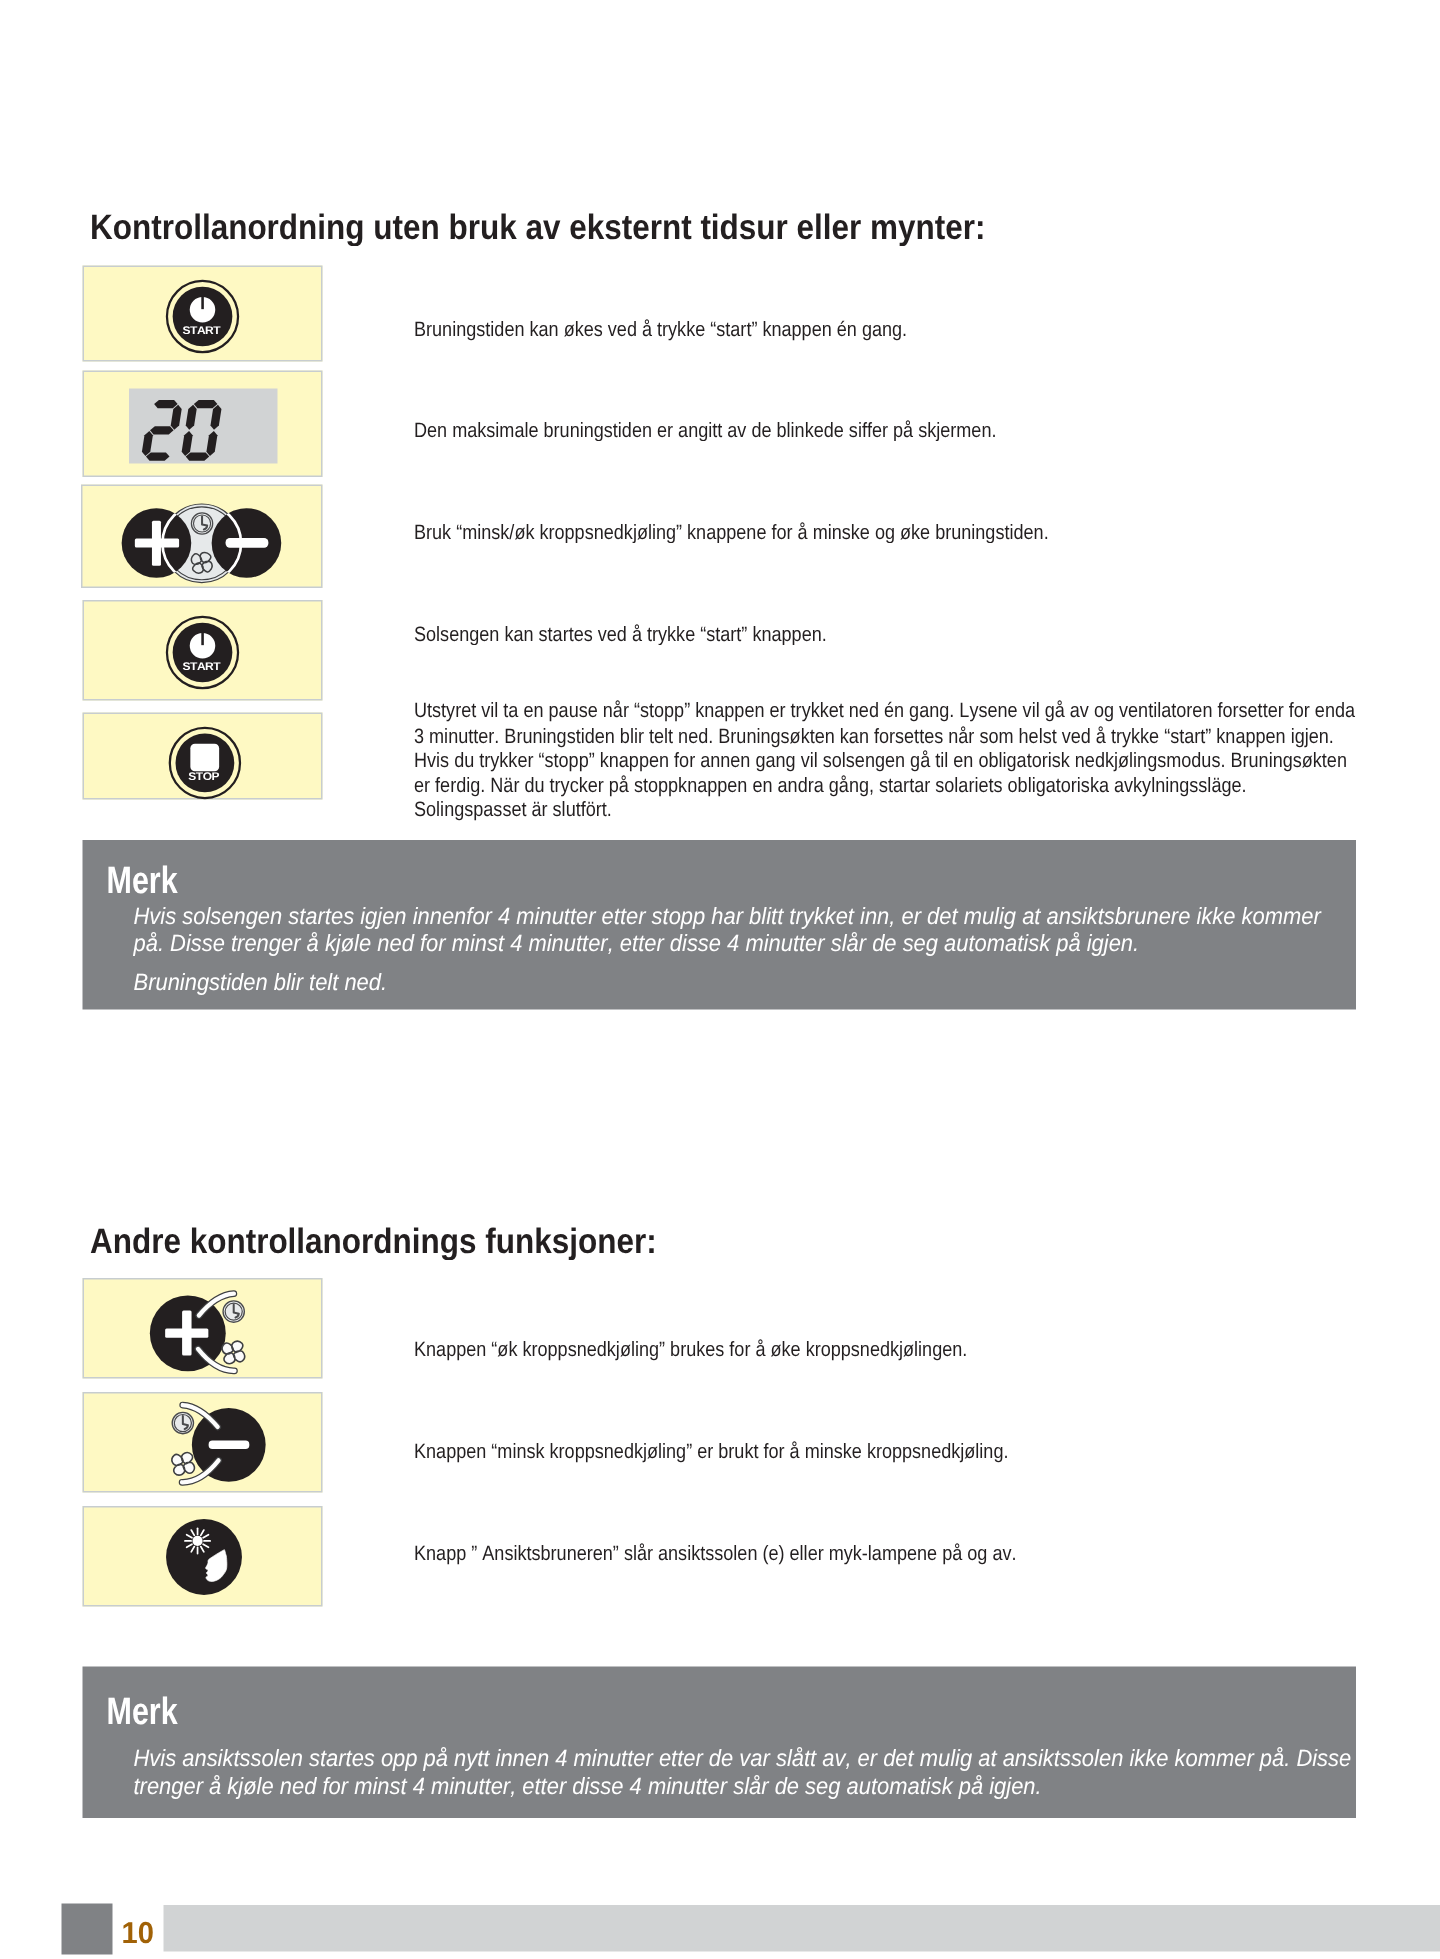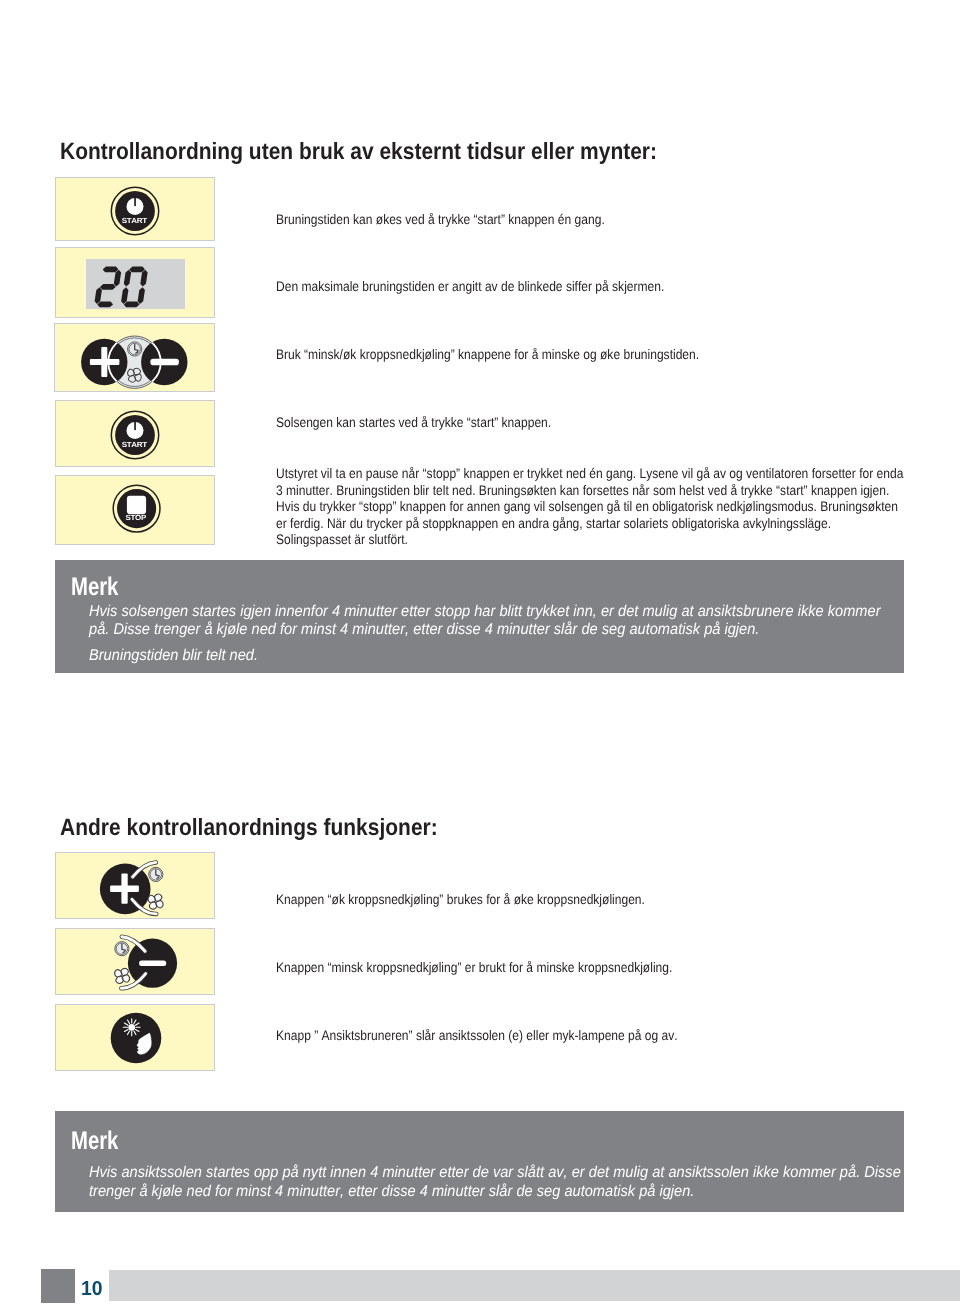--- a/index.html
+++ b/index.html
@@ -21,21 +21,21 @@
 
   
   .merk{position:absolute;background:#808285;box-sizing:border-box;}
   .merk-h{position:absolute;color:#ffffff;font-weight:bold;font-size:25.4px;letter-spacing:0;line-height:25.4px;transform:scaleX(0.80);transform-origin:0 0;}
   .merk-p{position:absolute;color:#ffffff;font-style:italic;font-size:15.7px;line-height:18.3px;
           letter-spacing:0;transform:scaleX(0.932);transform-origin:0 0;}
 
   
   .f-sq{position:absolute;background:#808285;}
   .f-bar{position:absolute;background:#d1d3d4;}
-  .f-num{position:absolute;font-weight:bold;font-size:20.2px;line-height:20.2px;color:#0c4a6e;letter-spacing:0;transform:scaleX(0.96);transform-origin:0 0;}
+  .f-num{position:absolute;font-weight:bold;font-size:20.2px;line-height:20.2px;color:#a16207;letter-spacing:0;transform:scaleX(0.96);transform-origin:0 0;}
 
   svg{display:block;}
 
   
   .ic{position:absolute;display:block;}
 </style>
 </head>
 <body>
 
 <div class="page">
@@ -120,21 +120,21 @@
         <circle cx="25" cy="26" r="23.7" fill="none" stroke="#231f20" stroke-width="1.5"></circle>
         <circle cx="25" cy="26" r="19.9" fill="#231f20"></circle>
         <circle cx="25" cy="21.5" r="8.5" fill="#ffffff"></circle>
         <rect x="24.2" y="11.9" width="1.7" height="9.2" fill="#231f20"></rect>
         <text x="25.3" y="37.6" fill="#ffffff" font-family="'Liberation Sans',sans-serif" font-size="7.4" font-weight="bold" text-anchor="middle" transform="translate(-1.05,0) scale(1.085,1)" transform-origin="25.3 37.6" letter-spacing="-0.32">START</text>
       </svg>
     </span>
   </div>
   <div class="body-txt" style="left:276px;top:415px;width:722px;">Solsengen kan startes ved å trykke “start” knappen.</div>
 
-  <div class="ibox" style="left:55px;top:475px;width:160px;height:70px;text-decoration:underline;">
+  <div class="ibox" style="left:55px;top:475px;width:160px;height:58px;text-decoration:underline;">
     <span class="ic" style="left:56px;top:5px;">
       <svg width="52" height="56" viewBox="0 0 52 56" shape-rendering="geometricPrecision">
         <circle cx="24.6" cy="27.6" r="23.4" fill="none" stroke="#231f20" stroke-width="1.5"></circle>
         <circle cx="24.6" cy="27.6" r="19.6" fill="#231f20"></circle>
         <rect x="14.9" y="14.8" width="19.2" height="18.4" rx="3.1" ry="3.1" fill="#ffffff"></rect>
         <text x="24.8" y="39.2" fill="#ffffff" font-family="'Liberation Sans',sans-serif" font-size="7.4" font-weight="bold" text-anchor="middle" transform="translate(-1.0,0) scale(1.08,1)" transform-origin="24.8 39.2" letter-spacing="-0.3">STOP</text>
       </svg>
     </span>
   </div>
   <div class="body-txt" style="left:276px;top:466.2px;width:722px;">Utstyret vil ta en pause når “stopp” knappen er trykket ned én gang. Lysene vil gå av og ventilatoren forsetter for enda 3 minutter. Bruningstiden blir telt ned. Bruningsøkten kan forsettes når som helst ved å trykke “start” knappen igjen. Hvis du trykker “stopp” knappen for annen gang vil solsengen gå til en obligatorisk nedkjølingsmodus. Bruningsøkten er ferdig. När du trycker på stoppknappen en andra gång, startar solariets obligatoriska avkylningssläge. Solingspasset är slutfört.</div>

